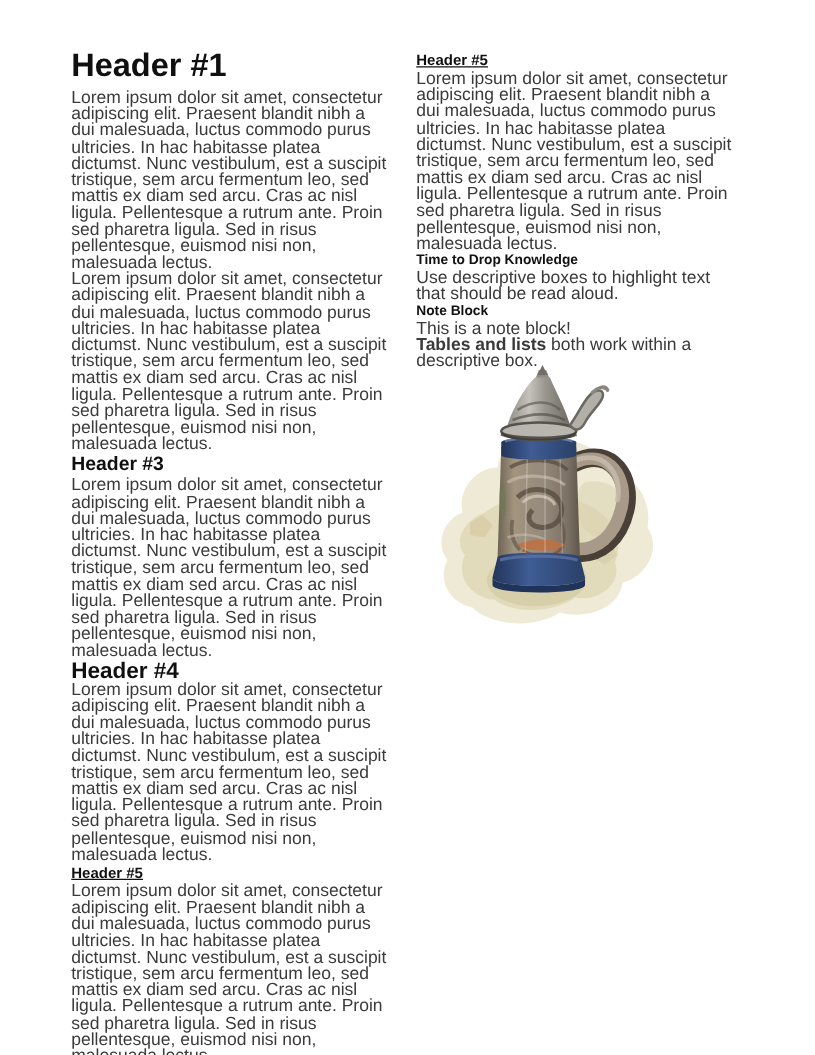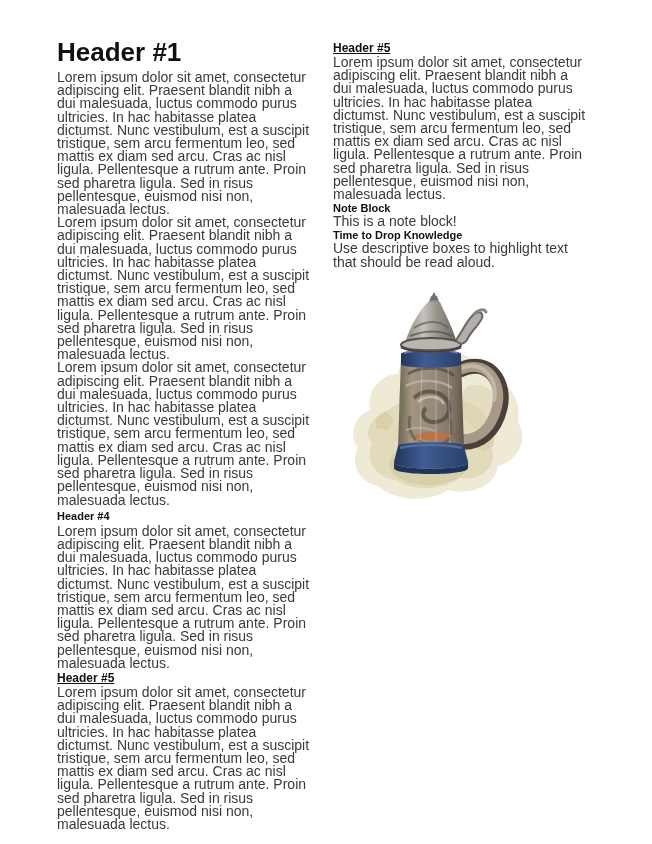--- a/index.html
+++ b/index.html
@@ -14,21 +14,21 @@
   p.body-text {
     font-size: 14px;
     line-height: 13.2px;
     color: #3a3a3a;
     margin: 0;
   }
   h1, h2, h3, h4, h5, .mini-head { color: #101010; font-weight: bold; }
   h1 { font-size: 26px;  line-height: 29px; margin: 0 0 4px 0; }
   h2 { font-size: 20px;  line-height: 22px; margin: 2px 0 2px 0; }
   h3 { font-size: 15.5px; line-height: 17px; margin: 2px 0 1px 0; }
-  h4 { font-size: 11px; line-height: 15px; margin: 2px 0 1px 0; }
+  h4 { font-size: 18px; line-height: 15px; margin: 2px 0 1px 0; }
   h5 { font-size: 12px;  line-height: 13px; margin: 2px 0 1px 0; text-decoration: underline; }
   .mini-head { font-size: 11px; line-height: 13px; margin-top: 1px; }
   .inline-bold { font-weight: bold; }
 
   .illustration {
     position: absolute;
     left: 348px;
     top: 290px;
     width: 184px;
     height: 222px;
@@ -42,45 +42,47 @@
 
   <div class="col col-left">
     <section>
       <h1>Header #1</h1>
       <p class="body-text">Lorem ipsum dolor sit amet, consectetur adipiscing elit. Praesent blandit nibh a dui malesuada, luctus commodo purus ultricies. In hac habitasse platea dictumst. Nunc vestibulum, est a suscipit tristique, sem arcu fermentum leo, sed mattis ex diam sed arcu. Cras ac nisl ligula. Pellentesque a rutrum ante. Proin sed pharetra ligula. Sed in risus pellentesque, euismod nisi non, malesuada lectus.</p>
     </section>
     <section>
       <p class="body-text">Lorem ipsum dolor sit amet, consectetur adipiscing elit. Praesent blandit nibh a dui malesuada, luctus commodo purus ultricies. In hac habitasse platea dictumst. Nunc vestibulum, est a suscipit tristique, sem arcu fermentum leo, sed mattis ex diam sed arcu. Cras ac nisl ligula. Pellentesque a rutrum ante. Proin sed pharetra ligula. Sed in risus pellentesque, euismod nisi non, malesuada lectus.</p>
     </section>
     <section>
+      <h3>Header #3</h3>
       <p class="body-text">Lorem ipsum dolor sit amet, consectetur adipiscing elit. Praesent blandit nibh a dui malesuada, luctus commodo purus ultricies. In hac habitasse platea dictumst. Nunc vestibulum, est a suscipit tristique, sem arcu fermentum leo, sed mattis ex diam sed arcu. Cras ac nisl ligula. Pellentesque a rutrum ante. Proin sed pharetra ligula. Sed in risus pellentesque, euismod nisi non, malesuada lectus.</p>
     </section>
     <section>
       <h4>Header #4</h4>
       <p class="body-text">Lorem ipsum dolor sit amet, consectetur adipiscing elit. Praesent blandit nibh a dui malesuada, luctus commodo purus ultricies. In hac habitasse platea dictumst. Nunc vestibulum, est a suscipit tristique, sem arcu fermentum leo, sed mattis ex diam sed arcu. Cras ac nisl ligula. Pellentesque a rutrum ante. Proin sed pharetra ligula. Sed in risus pellentesque, euismod nisi non, malesuada lectus.</p>
     </section>
     <section>
       <h5>Header #5</h5>
       <p class="body-text">Lorem ipsum dolor sit amet, consectetur adipiscing elit. Praesent blandit nibh a dui malesuada, luctus commodo purus ultricies. In hac habitasse platea dictumst. Nunc vestibulum, est a suscipit tristique, sem arcu fermentum leo, sed mattis ex diam sed arcu. Cras ac nisl ligula. Pellentesque a rutrum ante. Proin sed pharetra ligula. Sed in risus pellentesque, euismod nisi non, malesuada lectus.</p>
     </section>
   </div>
 
   <div class="col col-right">
     <section>
       <h5>Header #5</h5>
       <p class="body-text">Lorem ipsum dolor sit amet, consectetur adipiscing elit. Praesent blandit nibh a dui malesuada, luctus commodo purus ultricies. In hac habitasse platea dictumst. Nunc vestibulum, est a suscipit tristique, sem arcu fermentum leo, sed mattis ex diam sed arcu. Cras ac nisl ligula. Pellentesque a rutrum ante. Proin sed pharetra ligula. Sed in risus pellentesque, euismod nisi non, malesuada lectus.</p>
     </section>
     <div>
+      <div class="mini-head">Time to Drop Knowledge</div>
+      <p class="body-text">Use descriptive boxes to highlight text that should be read aloud.</p>
+    </div>
+    <div>
       <div class="mini-head">Note Block</div>
       <p class="body-text">This is a note block!</p>
     </div>
-    <div>
-      <div class="mini-head">Time to Drop Knowledge</div>
-      <p class="body-text">Use descriptive boxes to highlight text that should be read aloud.</p>
-    </div>
+    <p class="body-text"><span class="inline-bold">Tables and lists</span><span> both work within a descriptive box.</span></p>
   </div>
 
   <div class="illustration">
     <svg viewBox="0 0 184 222" xmlns="http://www.w3.org/2000/svg">
       <defs>
         <linearGradient id="lidGrad" x1="0" y1="0" x2="1" y2="0">
           <stop offset="0" stop-color="#8f8c86"></stop>
           <stop offset="0.35" stop-color="#c6c3bd"></stop>
           <stop offset="0.6" stop-color="#9a978f"></stop>
           <stop offset="1" stop-color="#6e6b64"></stop>

